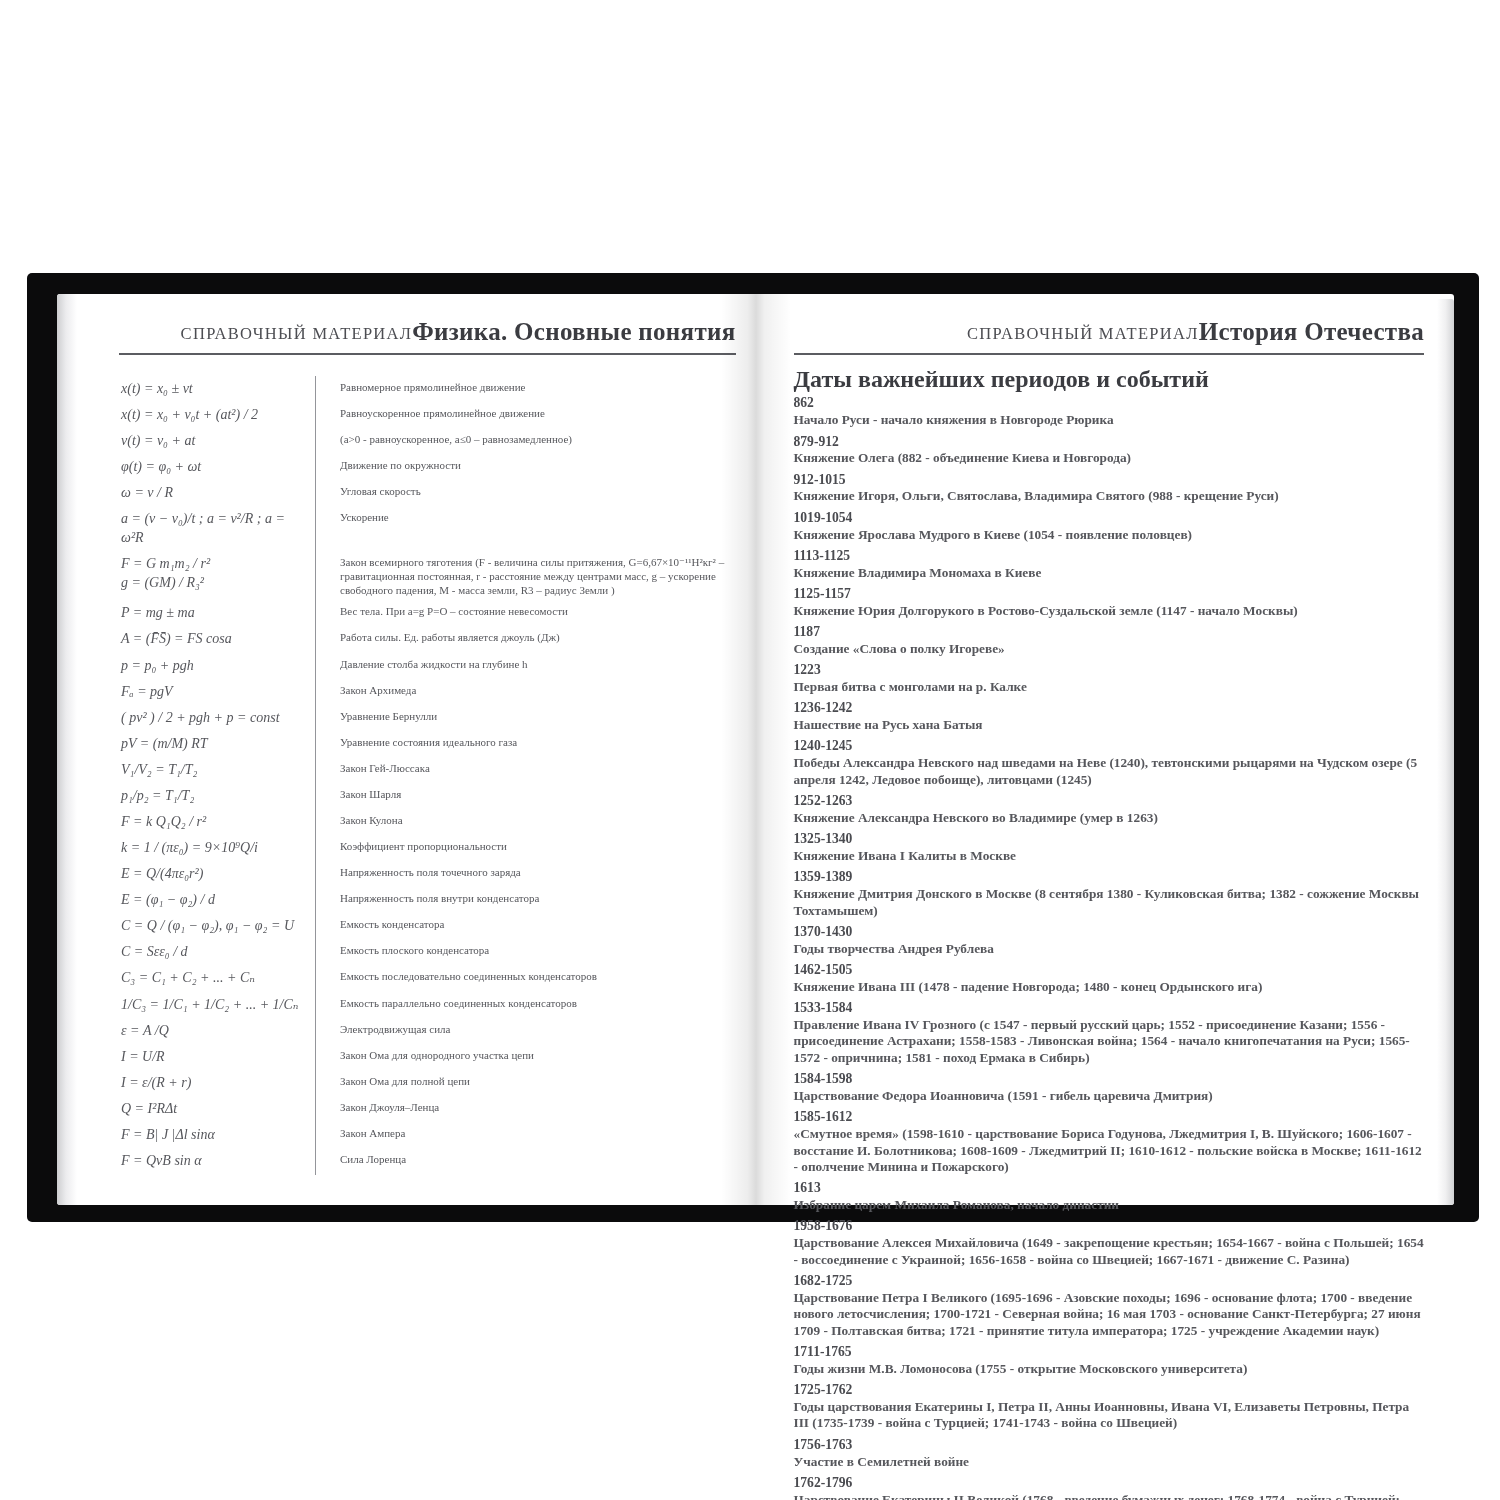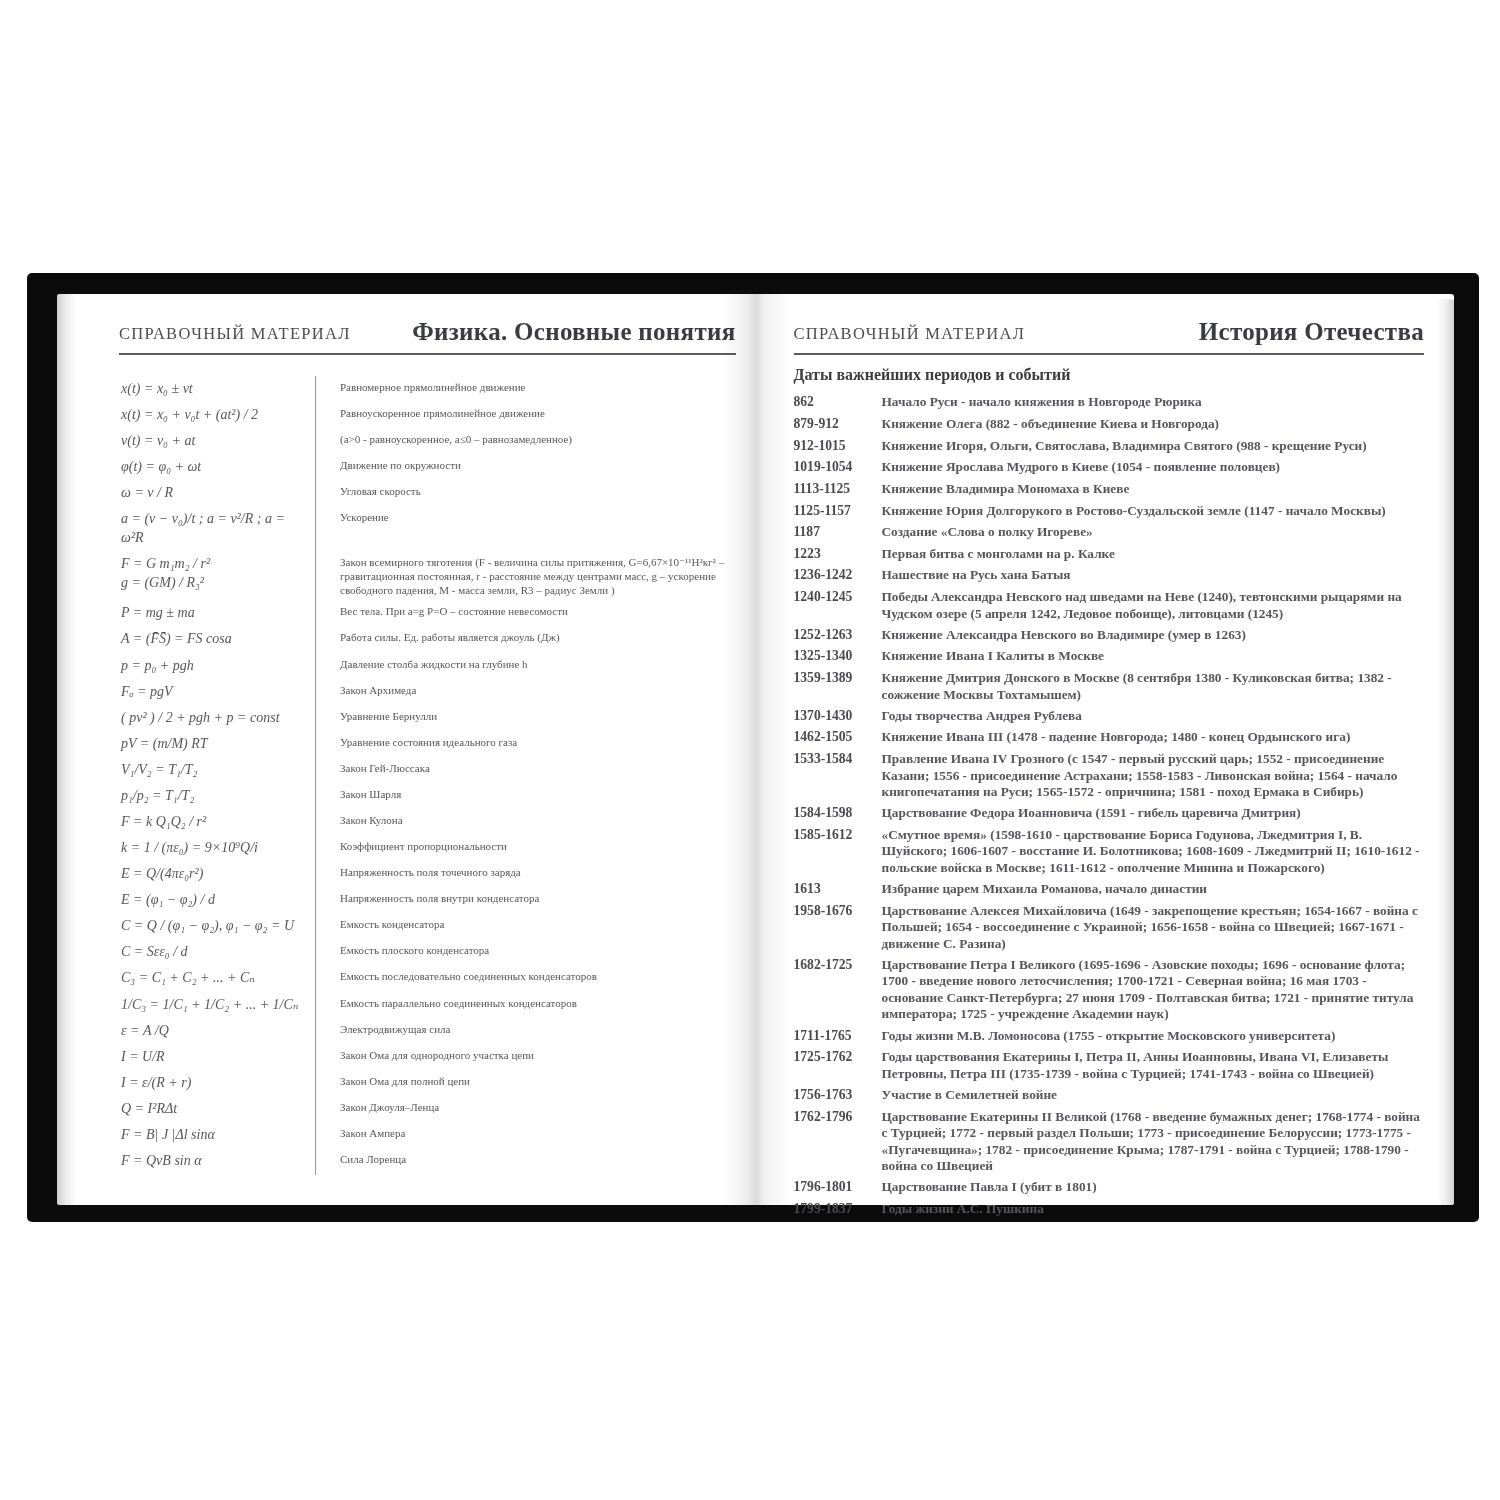--- a/index.html
+++ b/index.html
@@ -48,21 +48,21 @@
       rgba(0,0,0,0.14) 50%, rgba(0,0,0,0.06) 62%, rgba(0,0,0,0) 100%);
     pointer-events: none;
   }
 
   .page { position: relative; width: 50%; }
   .page.left  { padding: 24px 20px 0 62px; }
   .page.right { padding: 24px 30px 0 38px; }
 
   
   .page-header {
-    display: flex; justify-content: space-between; align-items: flex-end;
+    display: flex; justify-content: flex-end; align-items: flex-end;
   }
   .running-head {
     font-size: 16.5px; letter-spacing: 1.3px; color: #4c4d52;
     padding-bottom: 2px;
   }
   .page-title {
     margin: 0; font-size: 25px; font-weight: bold; color: #3b3c41;
     letter-spacing: 0.3px;
   }
   .rule {
@@ -82,24 +82,24 @@
   }
   .dcol {
     flex: 1;
     border-left: 1.4px solid #94959a;
     padding: 3.6px 0 3.6px 24px;
     font-size: 11px; line-height: 1.28; color: #56575c;
   }
 
   
   .subtitle {
-    margin: 11px 0 8px 0;
-    font-size: 16px; font-weight: bold; color: #3b3c41;
-  }
-  .hrow { display: flex; padding: 2.4px 0; }
+    margin: 11px 0 0 0;
+    font-size: 24px; font-weight: bold; color: #3b3c41;
+  }
+  .hrow { display: flex; padding: 2.4px 0; flex-direction: column; }
   .hdate {
     flex: none; width: 88px;
     font-weight: bold; font-size: 13.6px; color: #4a4b50;
     line-height: 1.24;
   }
   .htext {
     flex: 1; font-size: 13.3px; line-height: 1.24; color: #56575c; font-weight: bold;
   }
 </style>
 </head>

